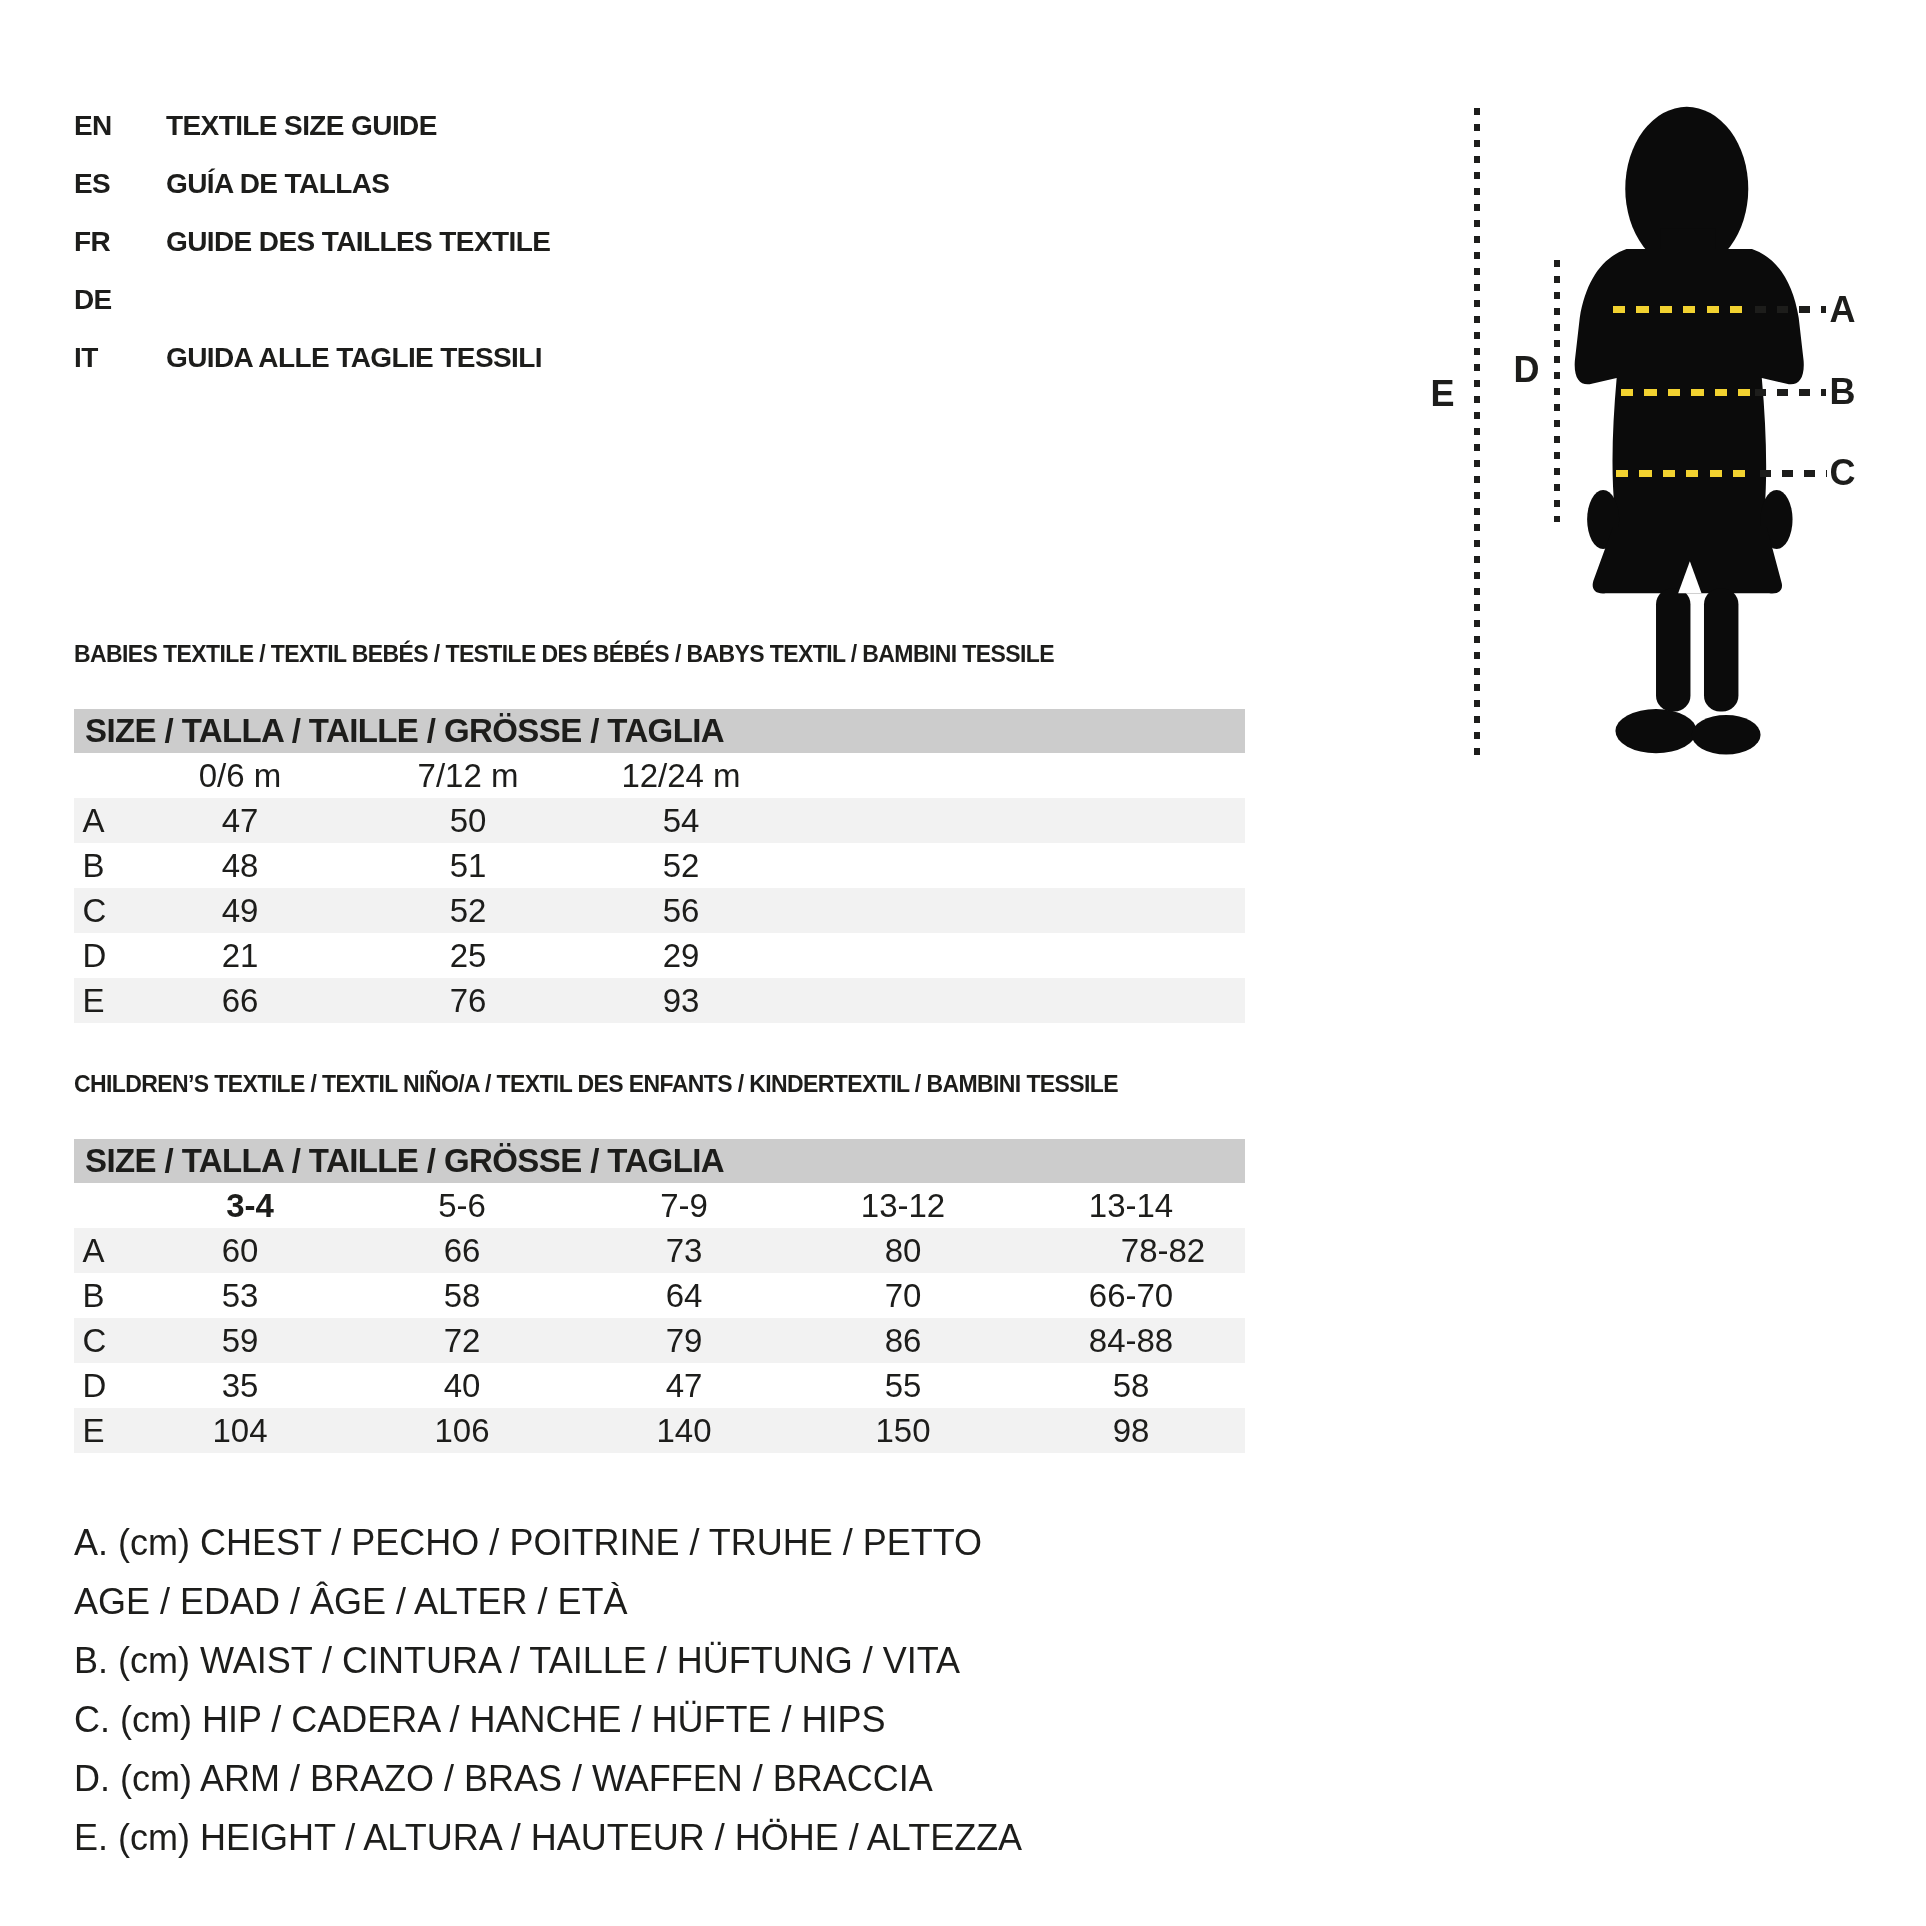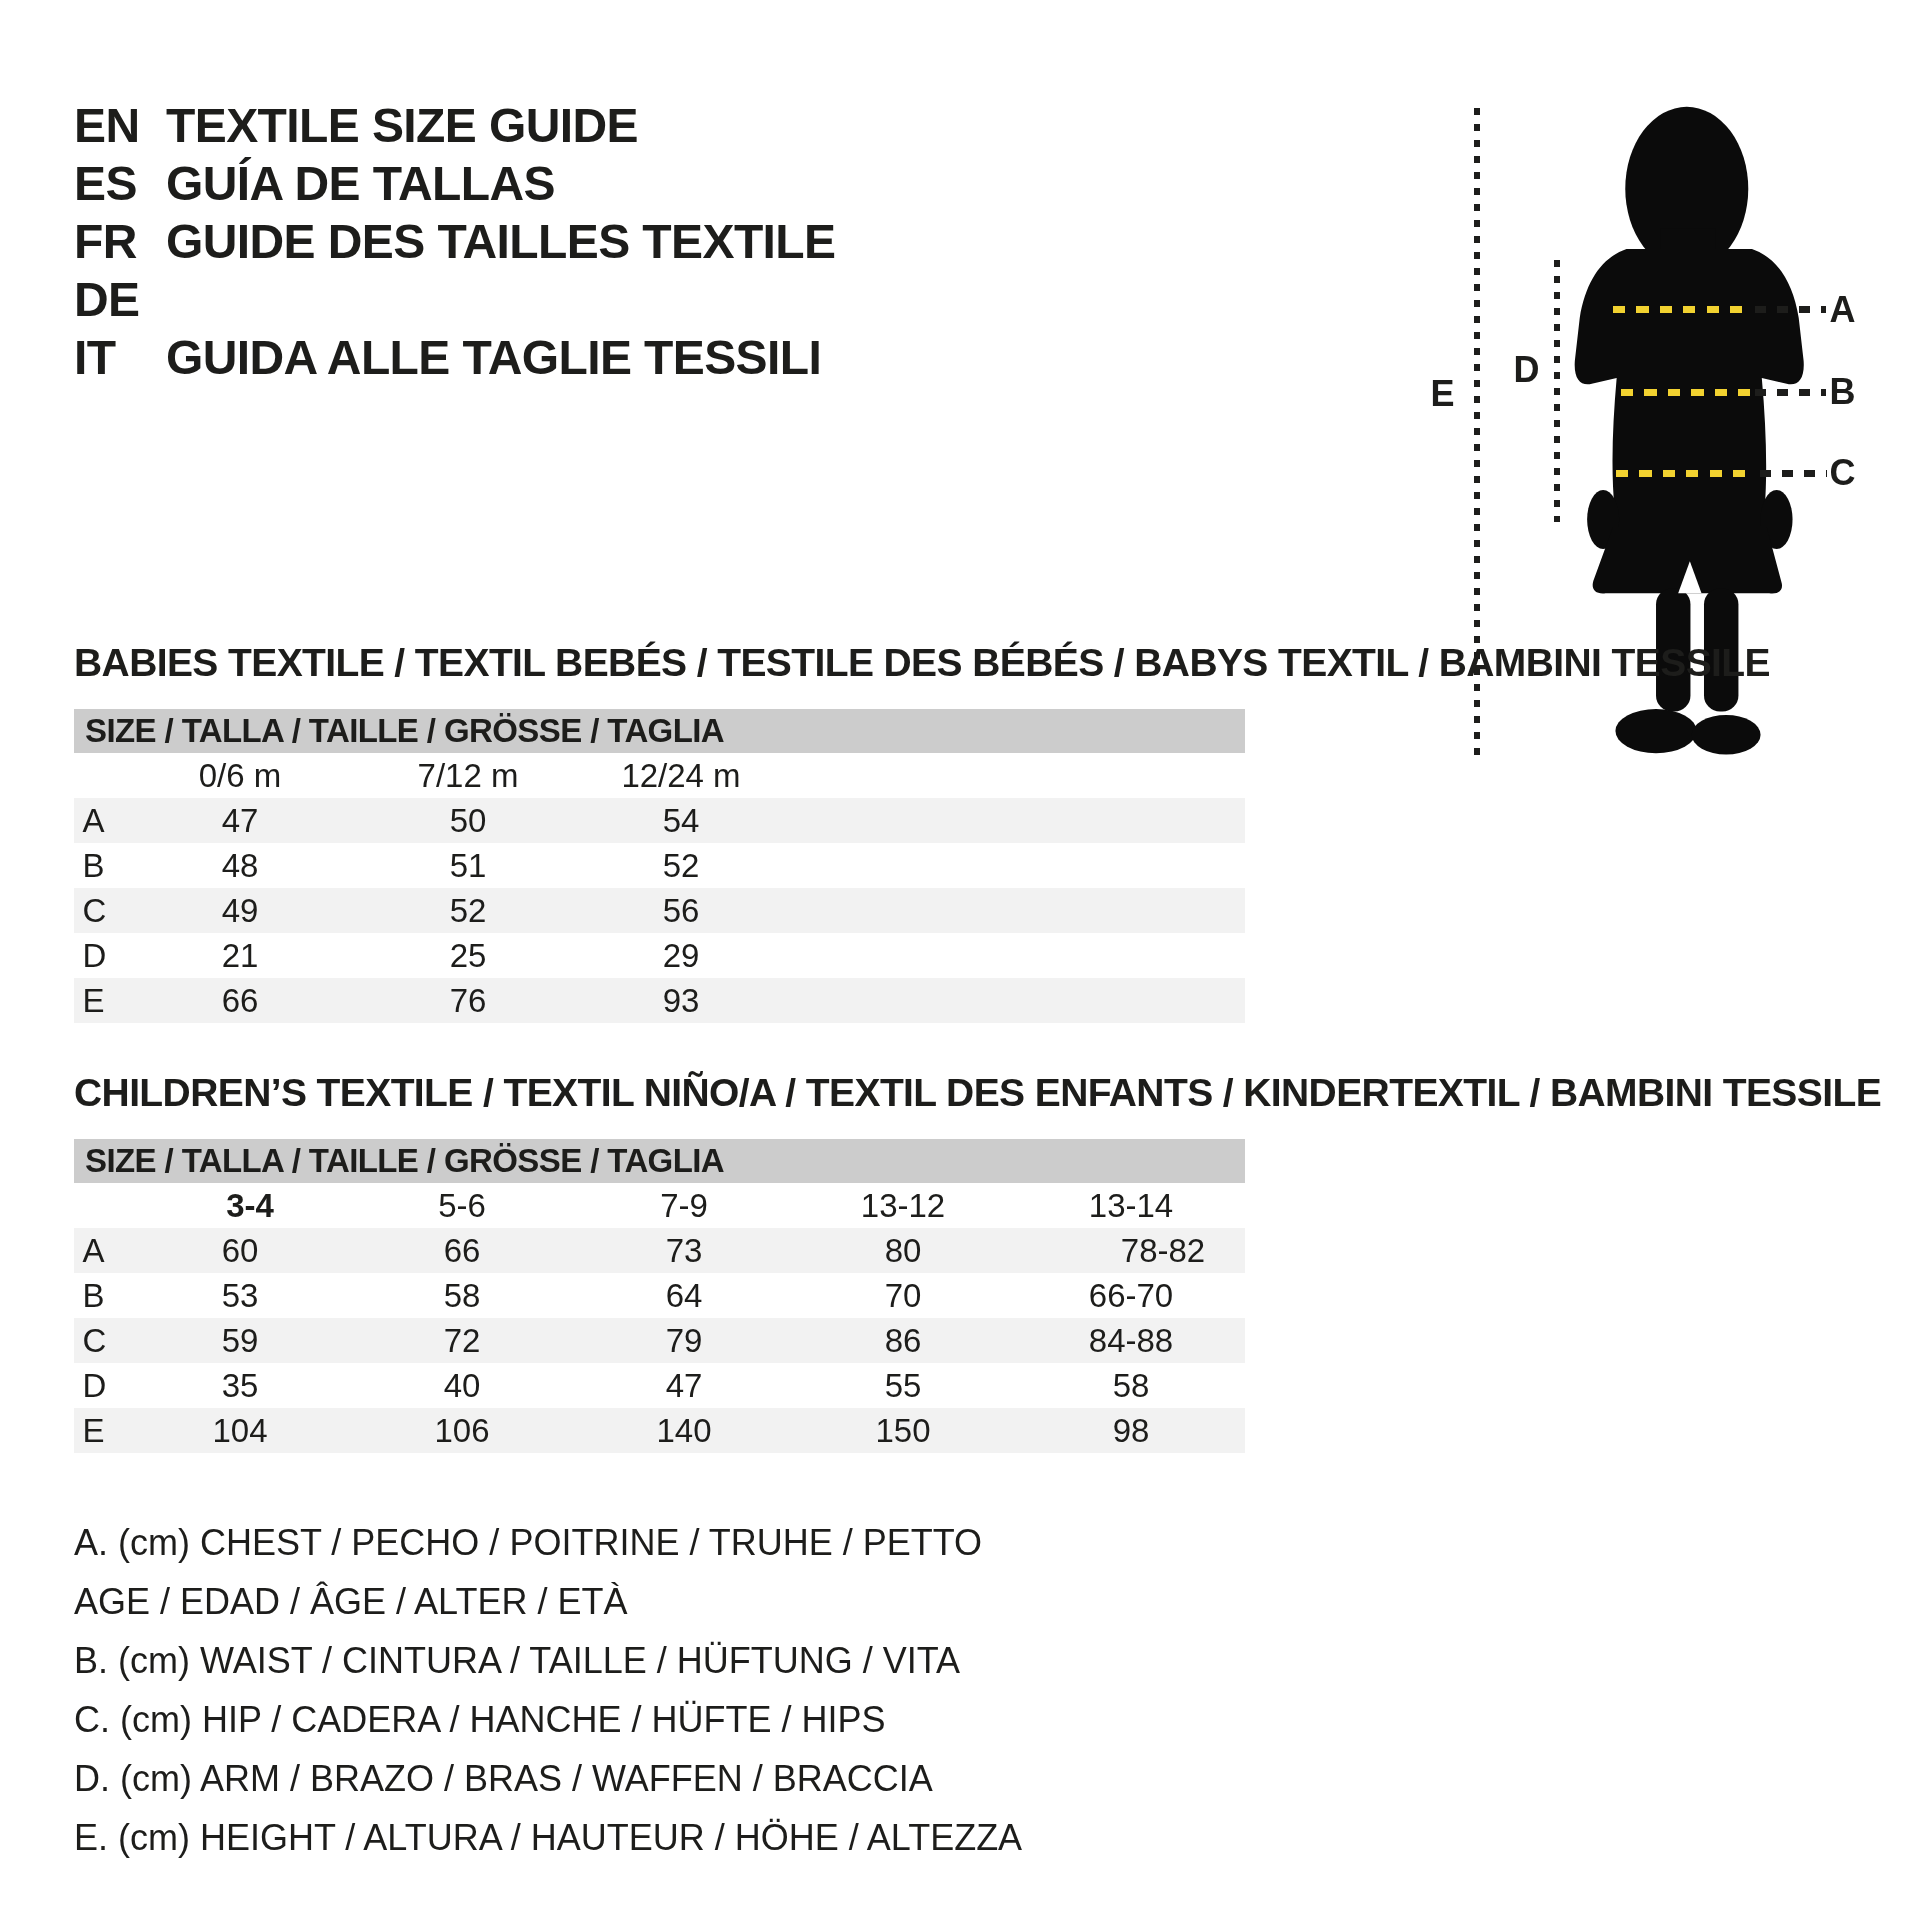--- a/index.html
+++ b/index.html
@@ -1,23 +1,23 @@
 <!DOCTYPE html>
 <html style="font-size:10px"><head>
 <meta charset="utf-8">
 <style>
   html,body{margin:0;padding:0;background:#fff;}
   .page{position:relative;width:1926px;height:1926px;background:#ffffff;overflow:hidden;
         font-family:"Liberation Sans","DejaVu Sans",sans-serif;color:#1d1d1b;}
   
   .langs{position:absolute;left:74px;top:97px;}
-  .lang-row{display:flex;line-height:58px;font-size:48px;font-weight:700;letter-spacing:-0.6px;}
+  .lang-row{display:flex;line-height:58px;font-size:28px;font-weight:700;letter-spacing:-0.6px;}
   .lang-code{width:92px;flex:0 0 92px;}
   
-  .section-title{position:absolute;left:74px;font-size:39px;font-weight:700;letter-spacing:-0.6px;white-space:nowrap;}
+  .section-title{position:absolute;left:74px;font-size:23px;font-weight:700;letter-spacing:-0.6px;white-space:nowrap;}
   
   .size-table{position:absolute;left:74px;width:1171px;}
   .band{position:absolute;left:0;top:0;width:1171px;height:44px;background:#cccccc;
         font-size:33px;font-weight:700;letter-spacing:-0.6px;line-height:44px;padding-left:11px;box-sizing:border-box;}
   .col-head-row{position:absolute;left:0;top:44px;width:1171px;height:45px;}
   .trows{position:absolute;left:0;top:89px;width:1171px;}
   .trow{position:relative;width:1171px;height:45px;}
   .trow.shaded{background:#f2f2f2;}
   .cell{position:absolute;transform:translateX(-50%);font-size:33px;line-height:45px;white-space:nowrap;}
   .rowletter{position:absolute;left:8.6px;font-size:33px;line-height:45px;}

